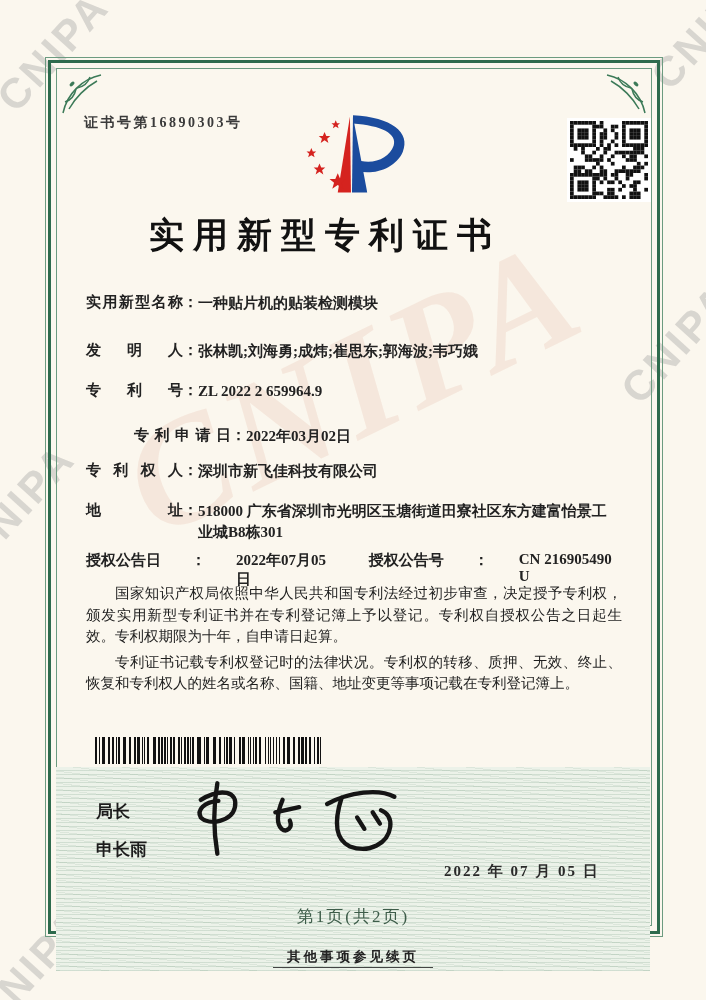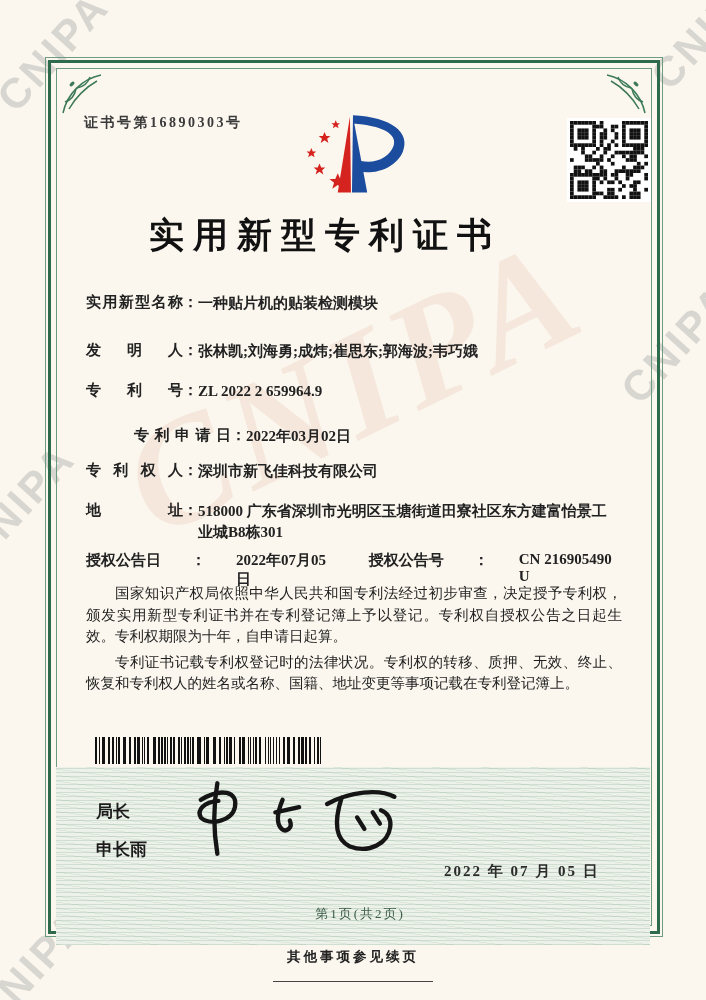--- a/index.html
+++ b/index.html
@@ -48,39 +48,39 @@
   .r7 .pair2{margin-left:34px;justify-content:space-between;}
   .r7 .glbl{flex:none;}
   
   .paras{position:absolute; left:86px; top:583px; width:536px;}
   .paras p{margin:0 0 4px 0; font-size:14.5px; line-height:21.5px; text-indent:2em;
     text-align:justify; color:#1e1e1e;}
   
   .barcode{position:absolute; left:95px; top:737px; width:226px; height:27px;}
   
   .strip{
-    position:absolute; left:56px; top:767px; width:594px; height:178px;
+    position:absolute; left:56px; top:767px; width:594px; height:204px;
     background:
       repeating-linear-gradient(0deg, rgba(74,124,92,.17) 0 1px, rgba(255,255,255,0) 1px 4px),
       repeating-linear-gradient(7deg, rgba(74,124,92,.10) 0 1px, rgba(255,255,255,0) 1px 6px),
       #ecf2e9;
   }
   .signer{position:absolute; left:40px; top:33px;
     font-family:"Liberation Sans","DejaVu Sans",sans-serif; font-weight:bold;
     font-size:17px; color:#1c1c1c;}
   .signer div{margin-bottom:15px;}
   .sig{position:absolute; left:130px; top:8px;}
   .issue-date{position:absolute; left:388px; top:95px; font-size:15px; font-weight:600;
     letter-spacing:2px; color:#2a2a2a;}
   .page-info{position:absolute; left:0; top:138px; width:100%; text-align:center;
-    font-size:13px; color:#3d5c49; letter-spacing:2px;padding-left:7px;}
+    font-size:17px; color:#3d5c49; letter-spacing:2px;}
   
   .footer-note{position:absolute; left:0; top:947px; width:706px; text-align:center;}
   .footer-note span{display:inline-block; font-size:13.5px; font-weight:600; color:#222;
-    letter-spacing:3px; border-bottom:1px solid #444; padding:0 14px 15px 14px;}
+    letter-spacing:3px; border-bottom:1px solid #444; padding:0 14px 1px 14px;}
 </style>
 </head>
 <body>
 
 <div class="page">
 
   <span class="wm" style="left:-18px; top:28px;">CNIPA</span>
   <span class="wm" style="left:636px; top:6px;">CNIPA</span>
   <span class="wm" style="left:606px; top:320px;">CNIPA</span>
   <span class="wm" style="left:-52px; top:480px;">CNIPA</span>

